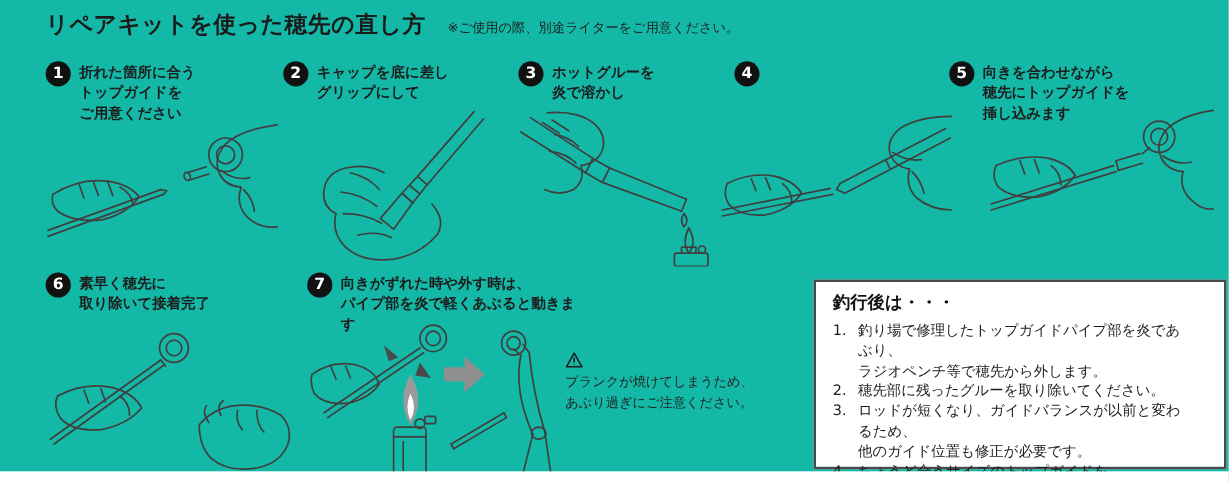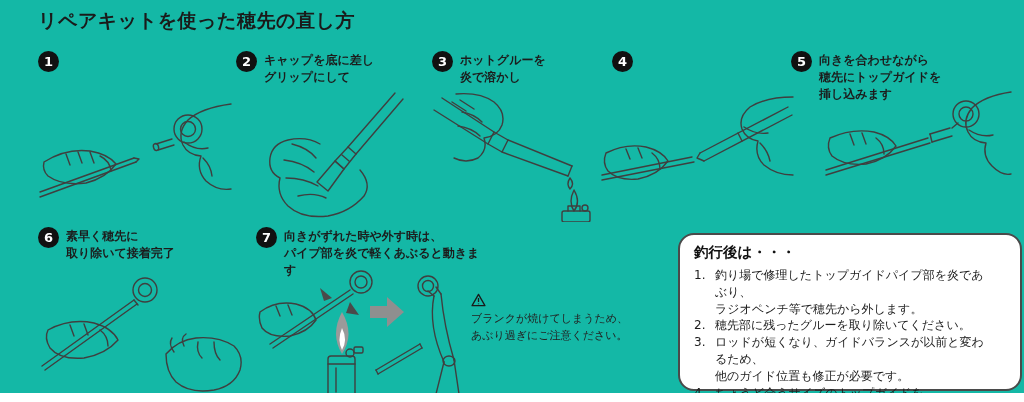--- a/index.html
+++ b/index.html
@@ -15,39 +15,43 @@
     width:21px;height:21px;border-radius:50%;background:#111;color:#fff;
     display:flex;align-items:center;justify-content:center;
     font-size:13px;font-weight:bold;flex-shrink:0;margin-top:-1px;
   }
   .step-text{font-size:12px;font-weight:bold;line-height:1.42;white-space:pre-line;color:#1c1c1c;}
   .warn{display:flex;gap:5px;align-items:flex-start;}
   .warn-col{display:block;}
   .warn-text{font-size:11px;line-height:1.5;white-space:pre-line;color:#222;}
   .warn-tri{flex-shrink:0;margin-top:1px;}
   .after-box{
-    box-sizing:border-box;width:344px;height:158px;border:2px solid #4a4a4a;border-radius:16px;
+    box-sizing:border-box;width:344px;height:158px;border:2px solid #4a4a4a;border-radius:0;
     padding:8px 31px 6px 14px;background:#fff;
   }
   .after-title{font-size:14.5px;font-weight:bold;margin-bottom:5px;color:#111;}
   .after-list{margin:0;padding:0;list-style:none;}
   .after-list li{display:flex;font-size:12px;line-height:1.4;color:#1c1c1c;}
   .li-num{width:21px;flex-shrink:0;}
   .li-text{white-space:pre-line;}
   svg.art{display:block;}
 </style>
 </head>
 <body>
 
 <div id="stage">
 
   <div class="abs page-title" style="left:38px;top:8px;">リペアキットを使った穂先の直し方</div>
+  <div class="abs page-note" style="left:373px;top:16px;">※ご使用の際、別途ライターをご用意ください。</div>
 
   <div class="abs step" style="left:38px;top:52px;width:185px;">
     <span class="badge">1</span>
+    <span class="step-text">折れた箇所に合う
+トップガイドを
+ご用意ください</span>
   </div>
   <div class="abs step" style="left:236px;top:52px;width:180px;">
     <span class="badge">2</span>
     <span class="step-text">キャップを底に差し
 グリップにして</span>
   </div>
   <div class="abs step" style="left:432px;top:52px;width:170px;">
     <span class="badge">3</span>
     <span class="step-text">ホットグルーを
 炎で溶かし</span>

